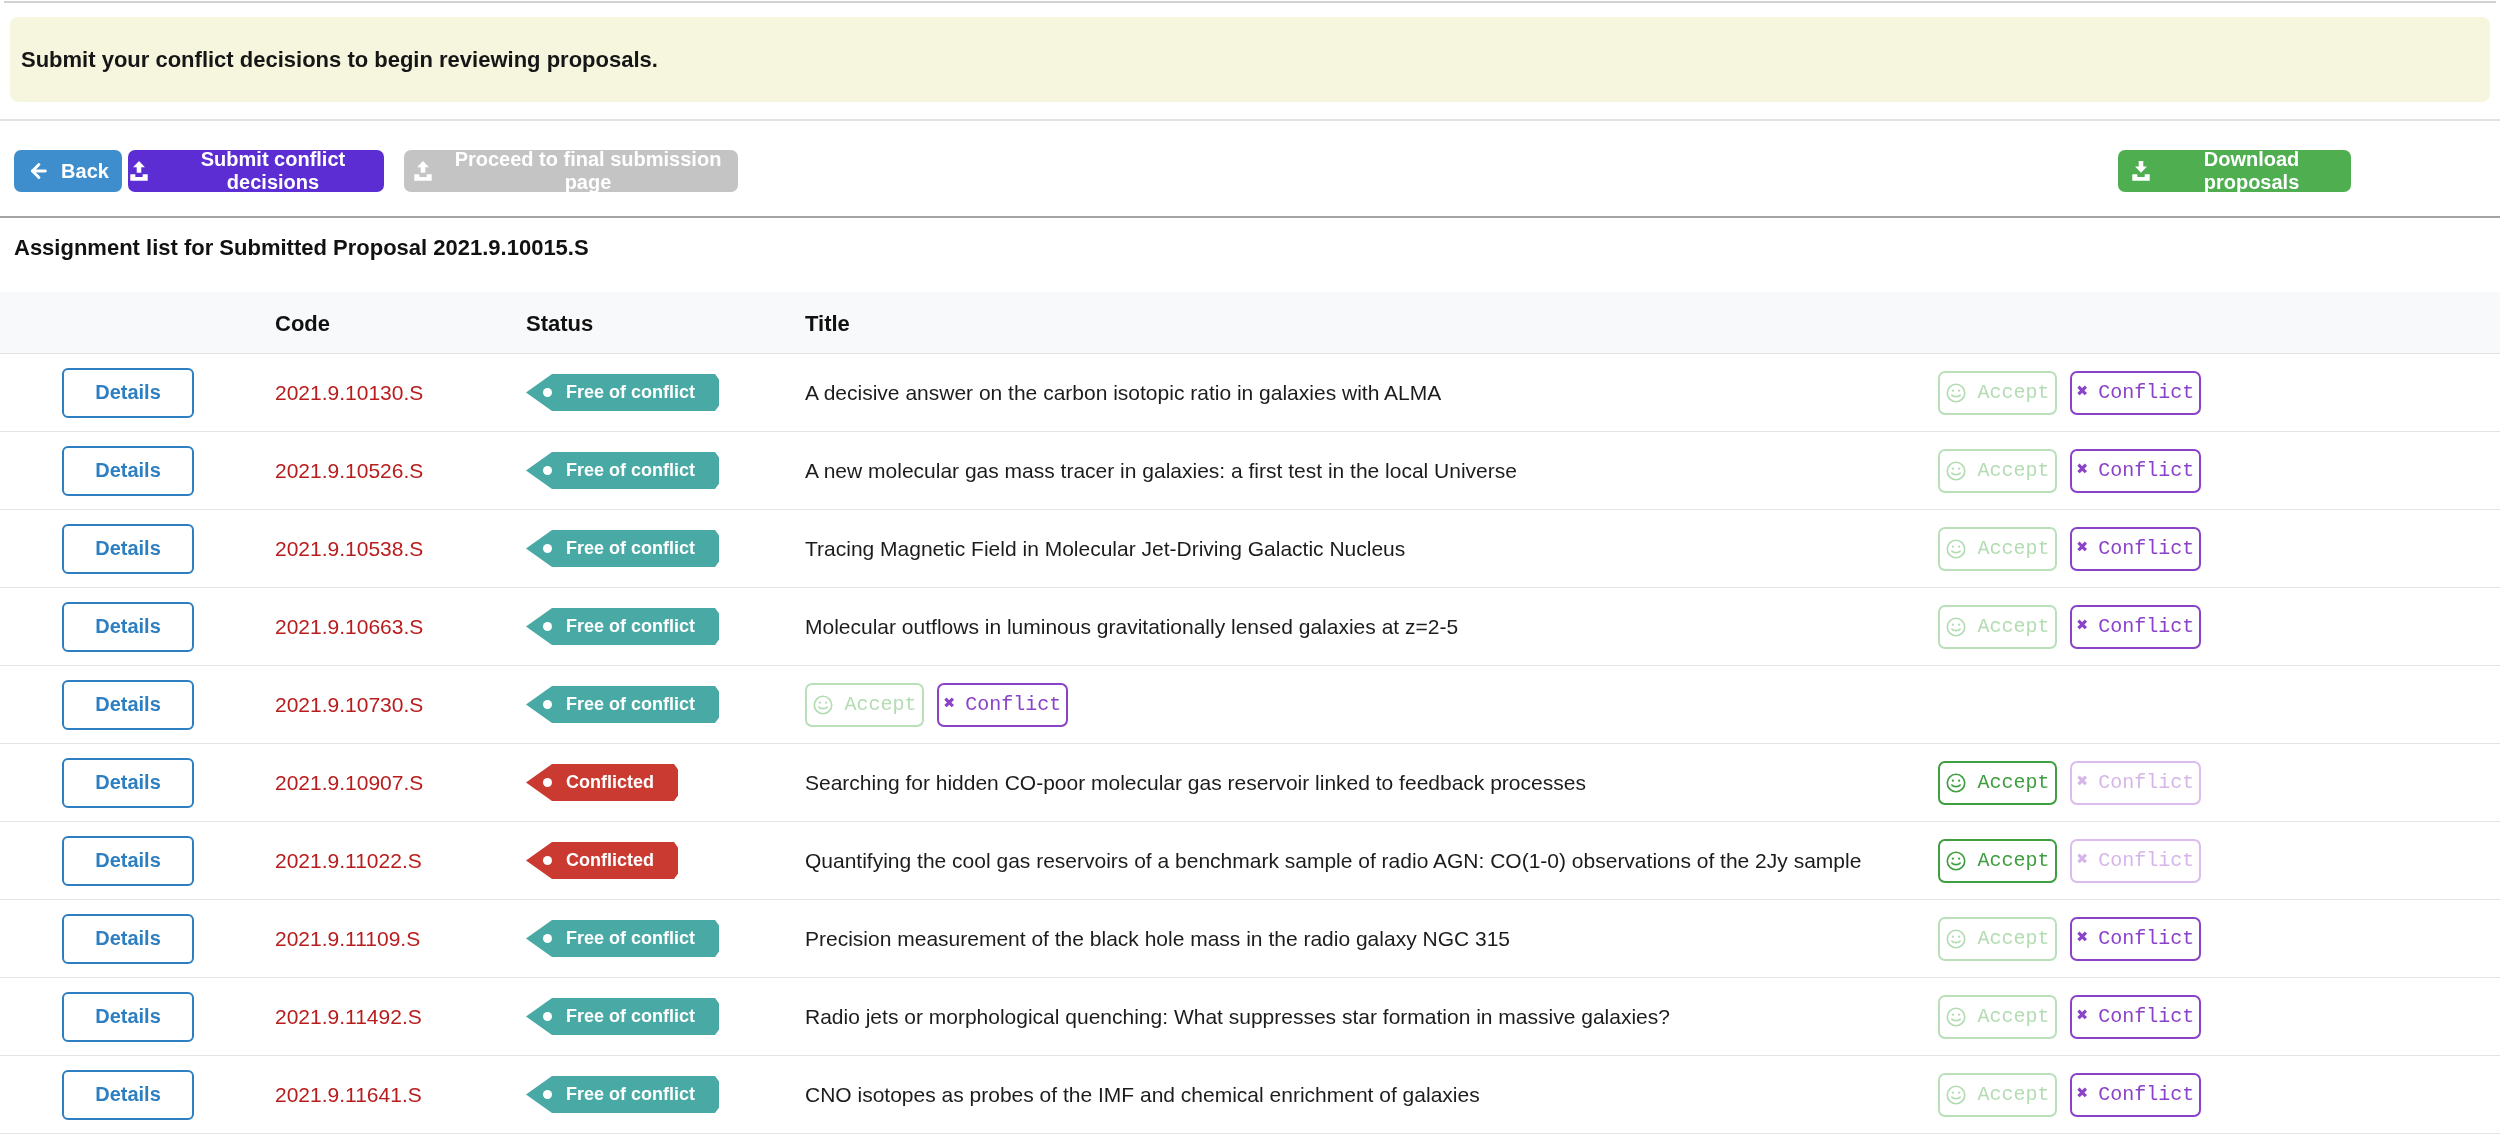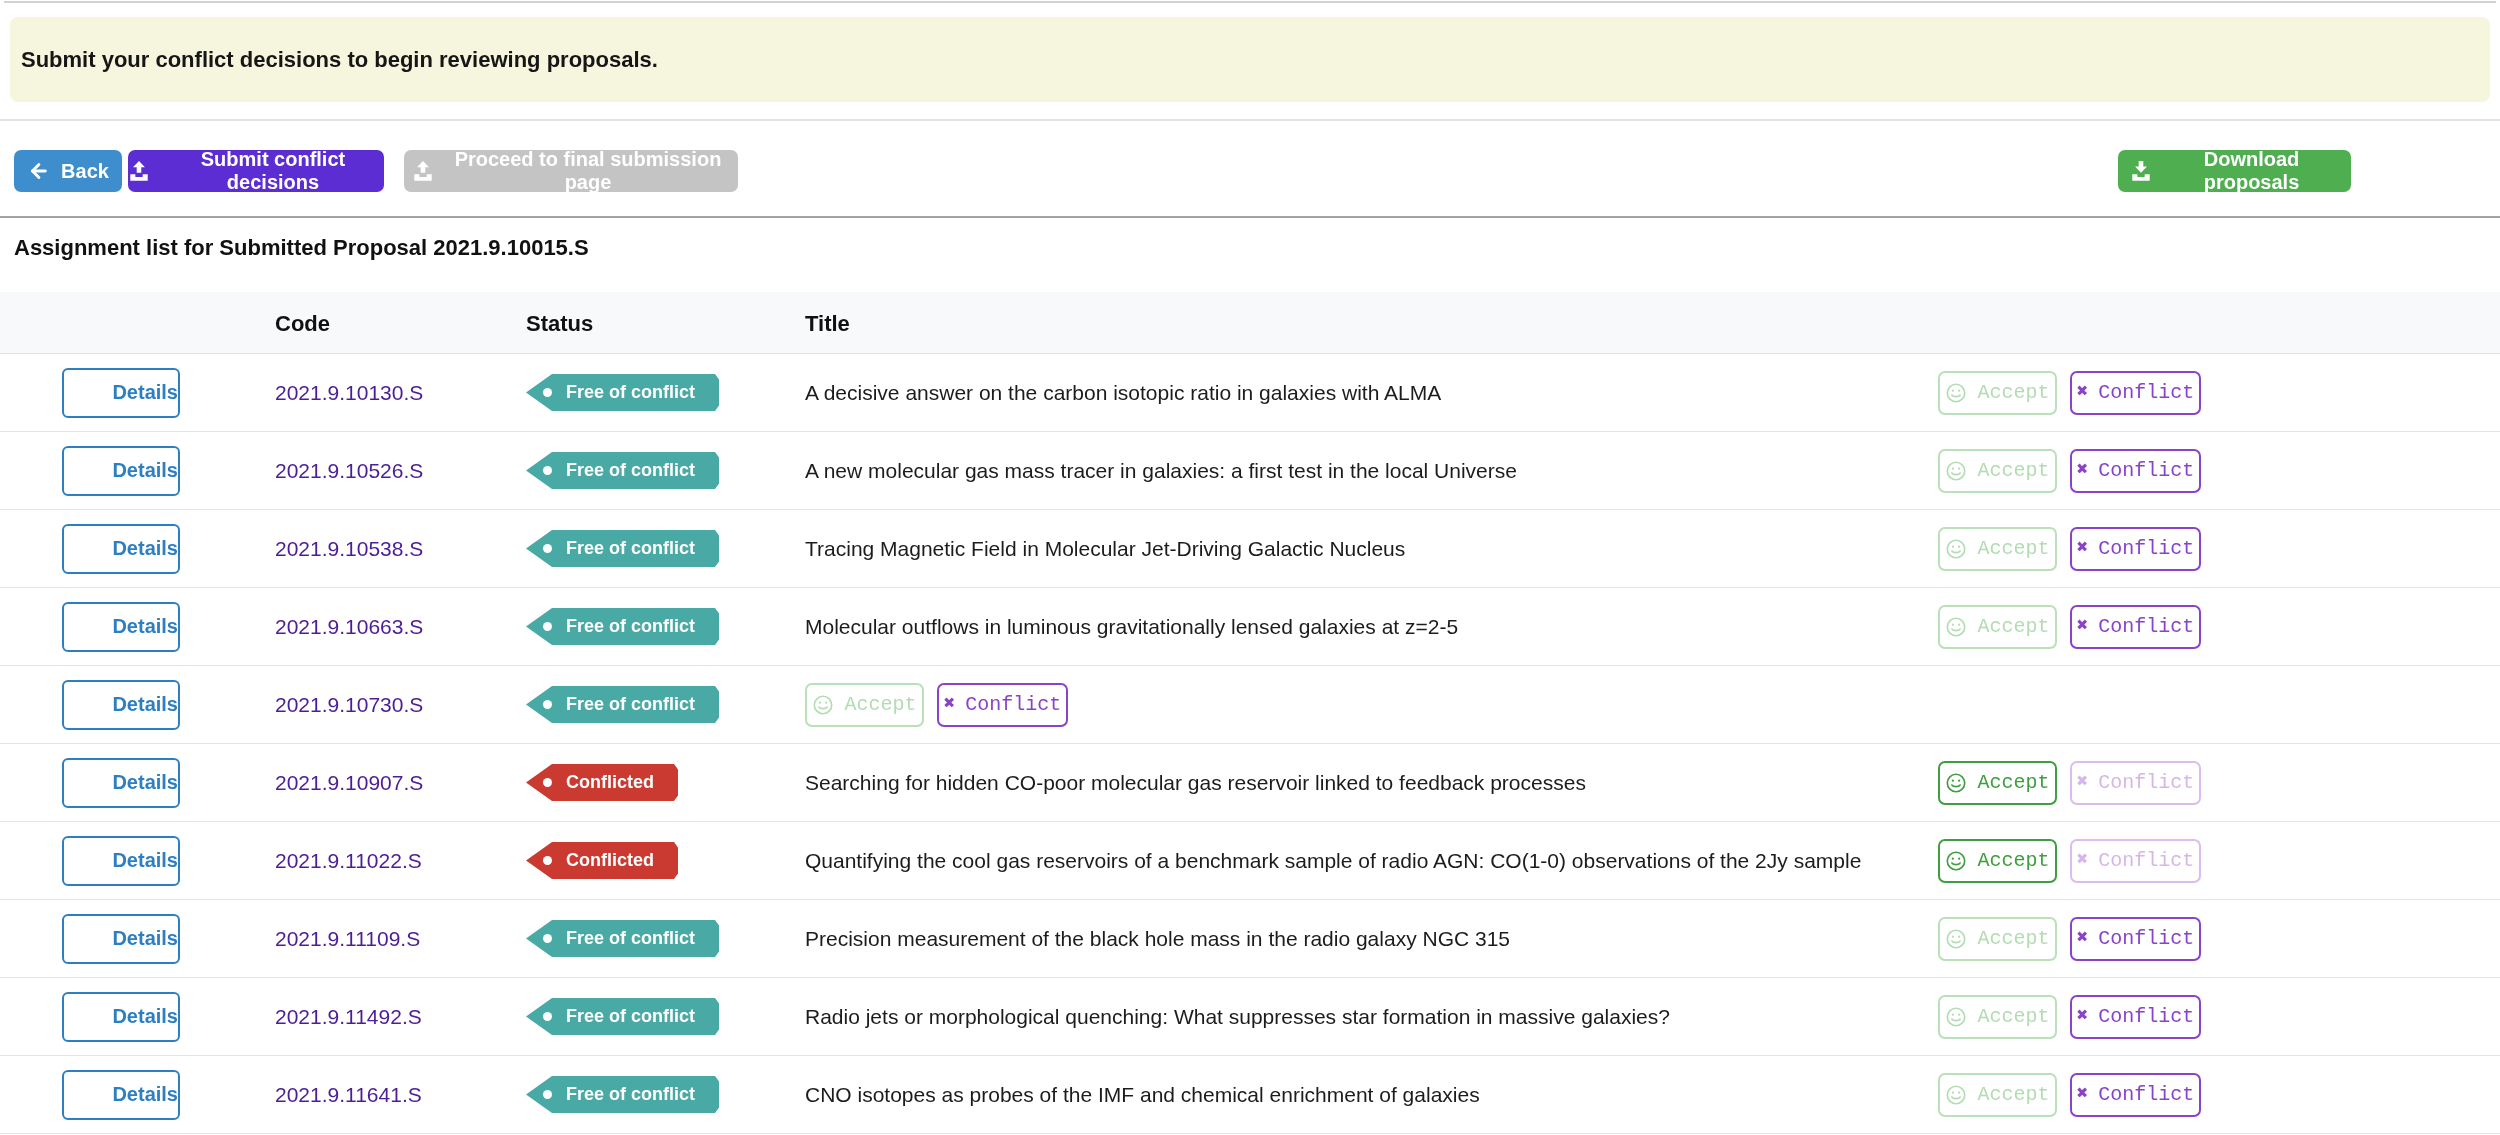--- a/index.html
+++ b/index.html
@@ -88,34 +88,33 @@
   }
   .table-header .col-label { padding-top: 2px; }
 
   .row {
     height: 78px;
     border-bottom: 1px solid #e4e4e4;
     background: #ffffff;
   }
 
   .btn-details {
-    width: 118px;
+    width: 132px;
     height: 50px;
     background: #ffffff;
     border: 2px solid var(--details-blue, #2e7fc2);
     border-radius: 6px;
     color: var(--details-blue, #2e7fc2);
     font-size: 20px;
     font-weight: bold;
     font-family: inherit;
     cursor: pointer;
-    text-align: right;
-  }
-
-  .cell-code { font-size: 21px; color: #4c1d95; }
+  }
+
+  .cell-code { font-size: 21px; color: #b91c1c; }
   .cell-title { font-size: 21px; color: #1c1c1c; white-space: nowrap; overflow: hidden; }
 
   
   .badge {
     display: inline-flex;
     align-items: center;
     height: 37px;
     color: #ffffff;
     font-size: 18px;
     font-weight: bold;

